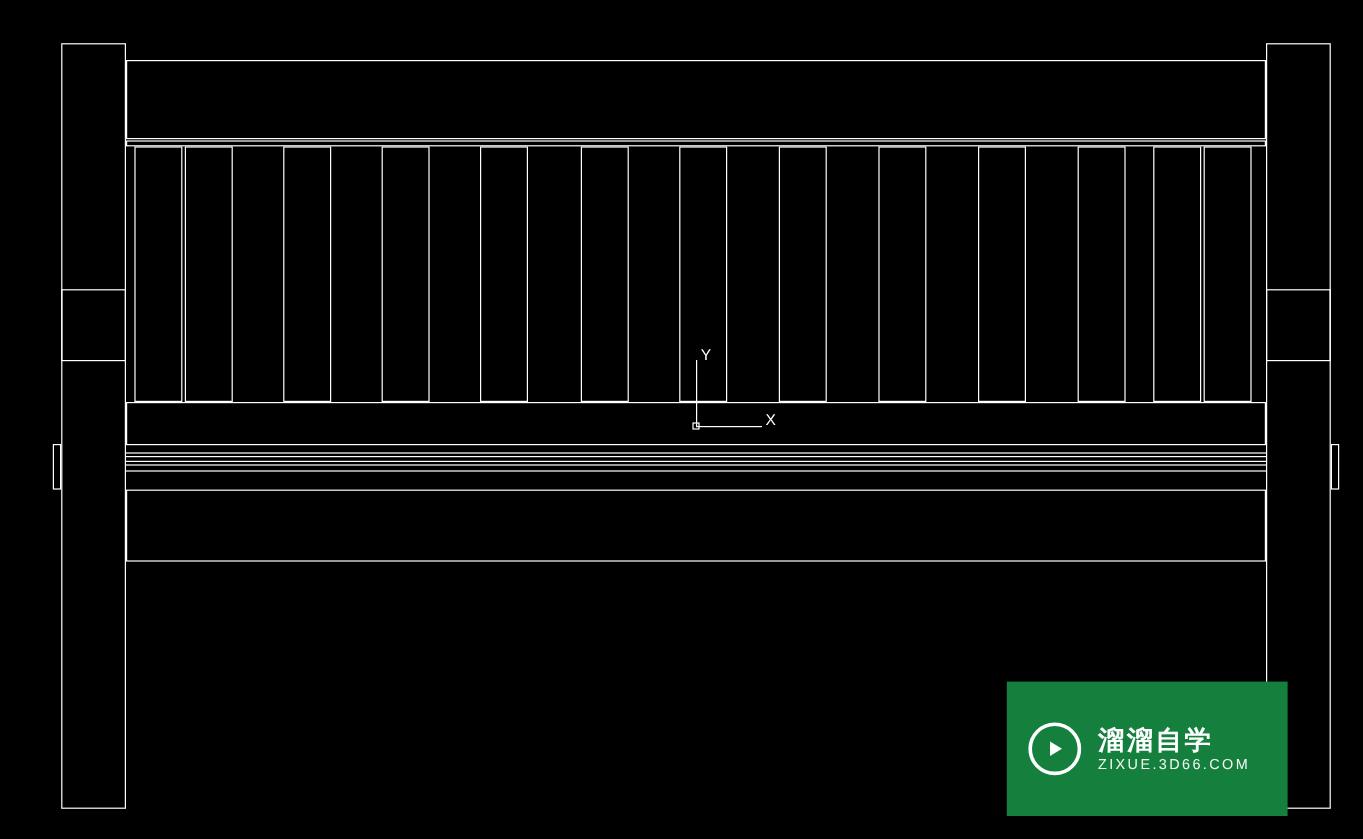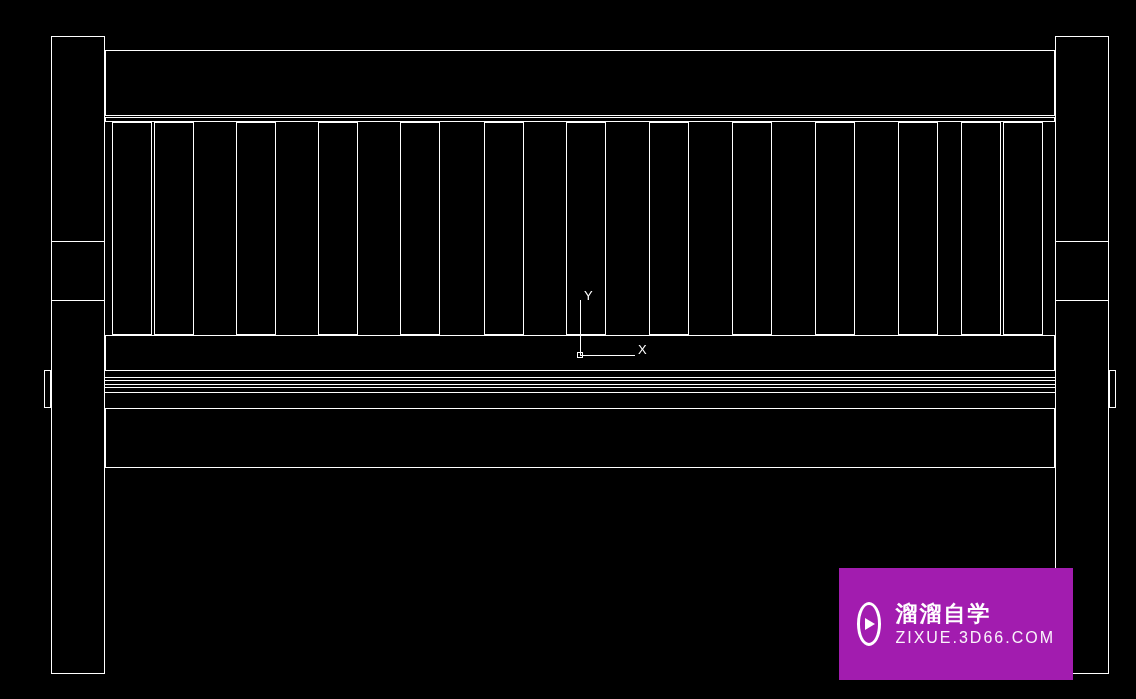--- a/index.html
+++ b/index.html
@@ -6,26 +6,26 @@
   html, body { width: 1136px; height: 699px; background: #000; overflow: hidden; font-family: Arial, sans-serif; }
   .canvas { position: relative; width: 1136px; height: 699px; }
   .shape { position: absolute; border: 1px solid #fff; background: transparent; }
   .line-h { position: absolute; height: 0; border-top: 1px solid #fff; }
   .ucs { position: absolute; color: #fff; font-size: 13px; }
   .ucs .axis-x { position: absolute; width: 55px; height: 0; border-top: 1px solid #fff; top: 55px; left: 0; }
   .ucs .axis-y { position: absolute; width: 0; height: 55px; border-left: 1px solid #fff; top: 0; left: 0; }
   .ucs .origin { position: absolute; width: 6px; height: 6px; border: 1px solid #fff; top: 52px; left: -3px; }
   .ucs .lbl-x { position: absolute; top: 42px; left: 58px; }
   .ucs .lbl-y { position: absolute; top: -12px; left: 4px; }
-  .watermark { position: absolute; background: #a21caf; color: #fff; display: flex; align-items: center; padding: 27px 18px; gap: 14px; }
+  .watermark { position: absolute; background: #15803d; color: #fff; display: flex; align-items: center; padding: 27px 18px; gap: 14px; }
   .watermark .wm-icon { width: 44px; height: 44px; border: 3px solid #fff; border-radius: 50%; display:flex;align-items:center;justify-content:center; }
   .watermark .wm-icon svg { display:block; }
   .watermark .wm-text { display:flex; flex-direction:column; line-height:1.2; }
   .watermark .wm-title { font-size: 22px; font-weight: bold; letter-spacing: 2px; }
-  .watermark .wm-sub { font-size: 16px; letter-spacing: 2px; opacity: .95; }
+  .watermark .wm-sub { font-size: 12px; letter-spacing: 2px; opacity: .95; }
 </style>
 </head>
 <body>
 
 <div class="canvas">
 
   <div class="shape" style="left:51px; top:36px; width:54px; height:638px;"></div>
   <div class="shape" style="left:51px; top:241px; width:54px; height:60px;"></div>
   <div class="shape" style="left:44px; top:370px; width:7px; height:38px;"></div>
 

